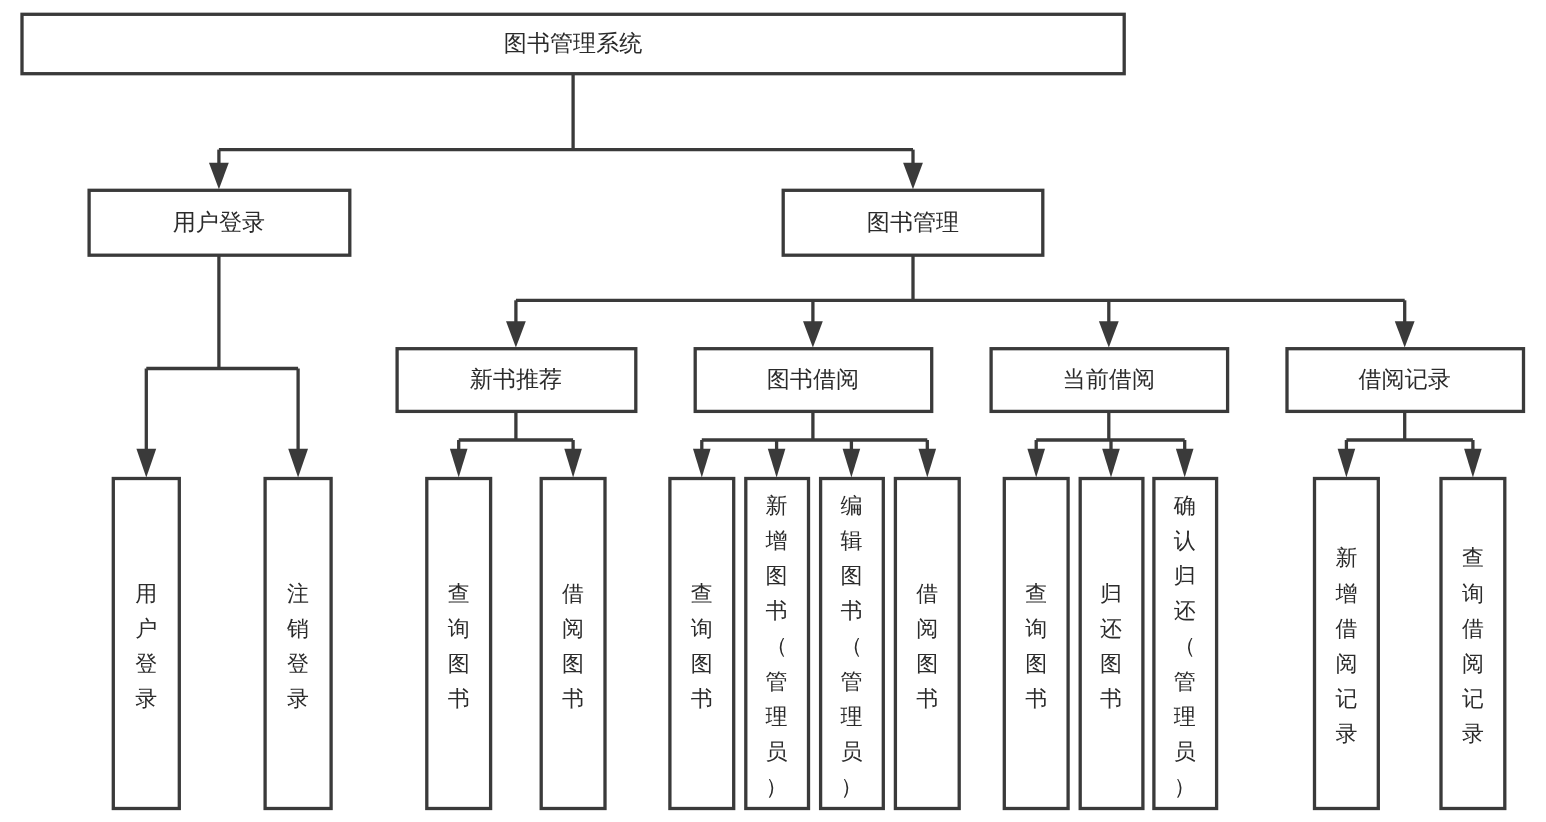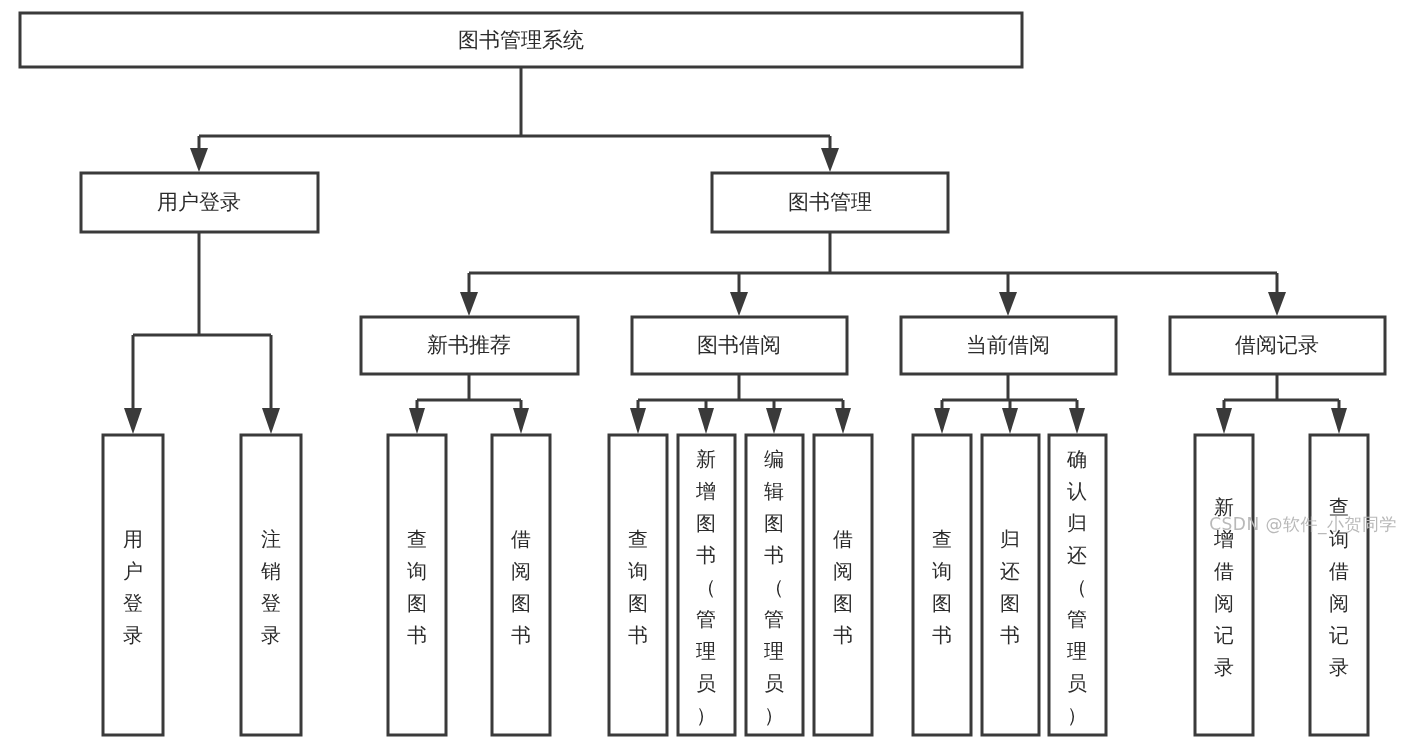--- a/index.html
+++ b/index.html
@@ -237,14 +237,13 @@
       </g>
 
       <g>
         <rect class="node-box-leaf" x="1310" y="435" width="58" height="300"></rect>
         <text class="leaf-label" x="1339"><tspan x="1339" y="513.96">查</tspan><tspan x="1339" y="545.96">询</tspan><tspan x="1339" y="577.96">借</tspan><tspan x="1339" y="609.96">阅</tspan><tspan x="1339" y="641.96">记</tspan><tspan x="1339" y="673.96">录</tspan></text>
       </g>
 
     </g>
   </svg>
 
-  <div class="watermark">CSDN @软件_小贺同学</div>
 </div>
 
 </body></html>

